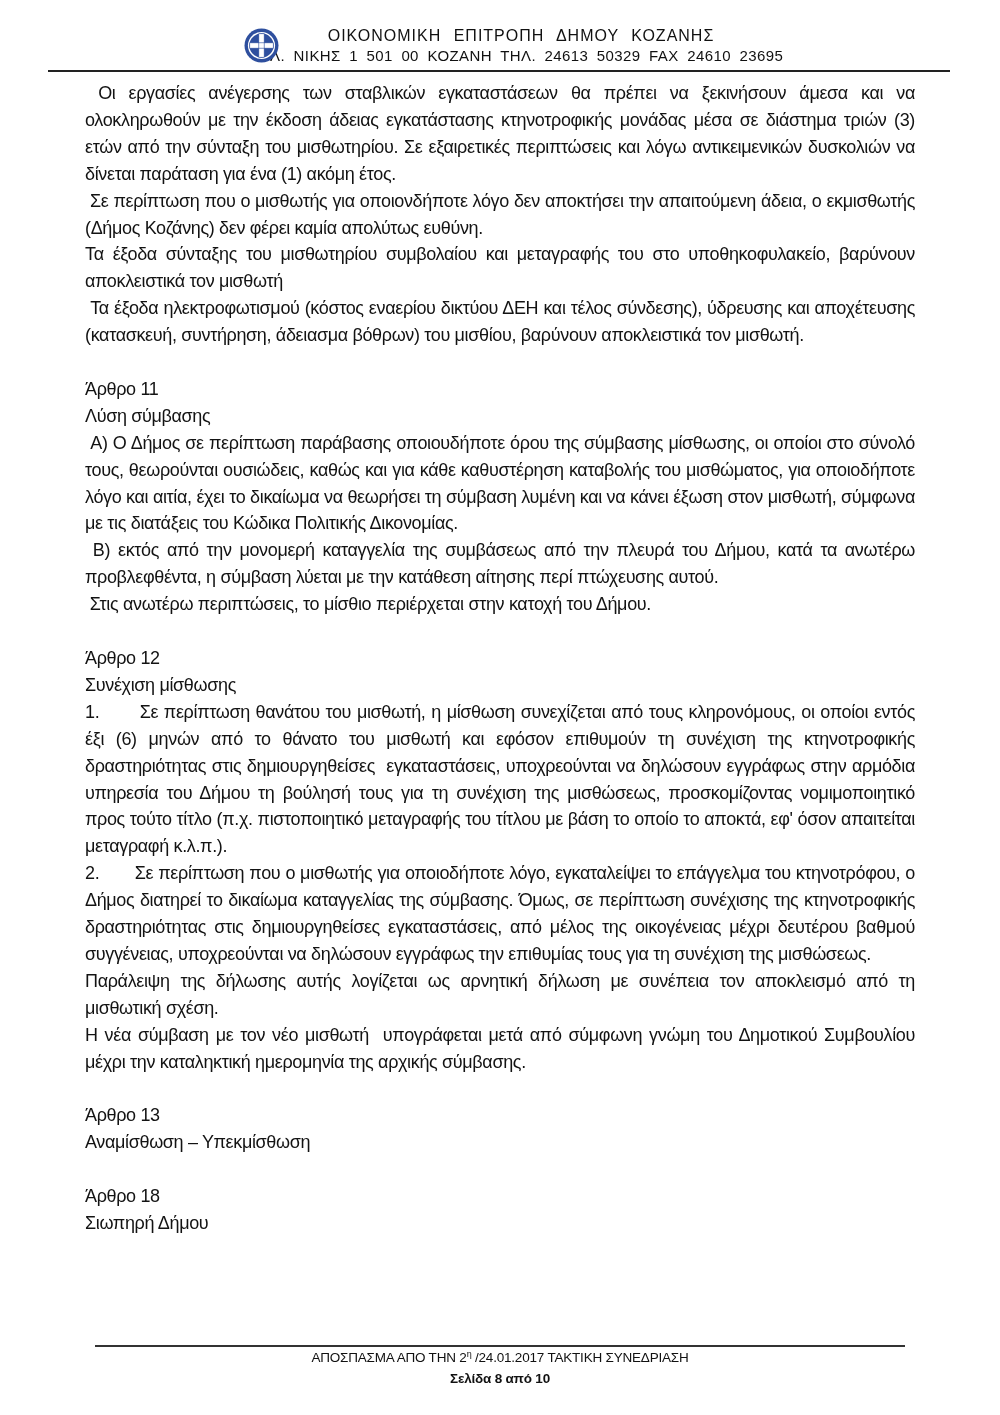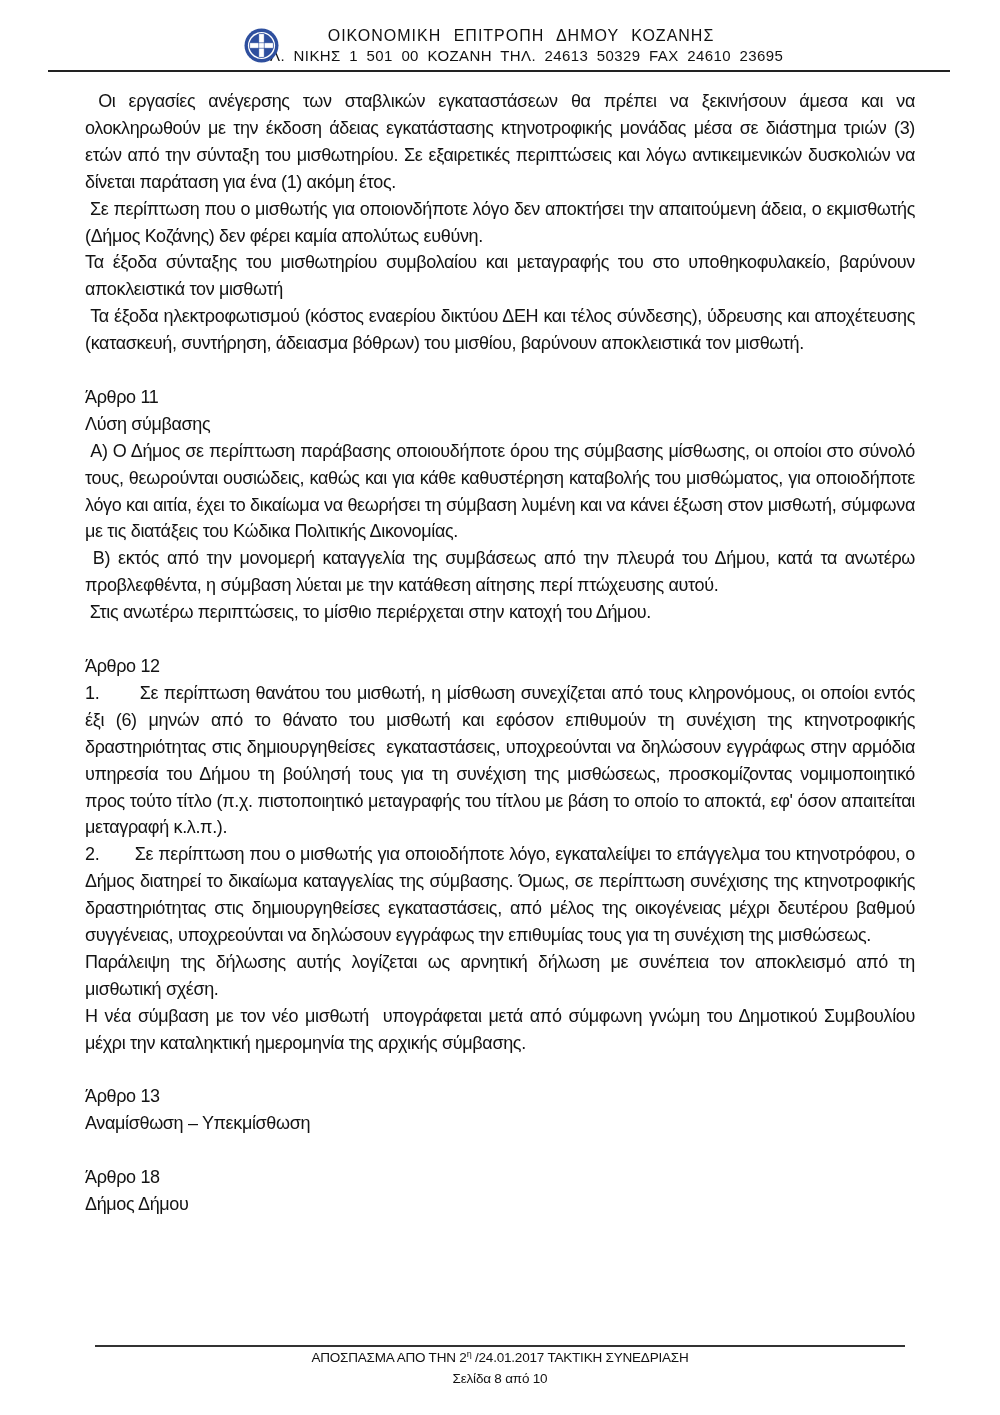--- a/index.html
+++ b/index.html
@@ -22,21 +22,21 @@
   .header-address{
     font-size:15px;line-height:19px;letter-spacing:0.4px;word-spacing:4px;
     color:#111;
   }
   .header-rule{
     position:absolute;top:70px;left:48px;width:902px;height:0;
     border-top:2px solid #222;
   }
   
   .doc-body{
-    position:absolute;top:88px;left:85px;width:830px;
+    position:absolute;top:80px;left:85px;width:830px;
   }
   .doc-body p{
     margin:0;
     font-size:18px;
     line-height:26.9px;
     letter-spacing:-0.35px;
     text-align:justify;
     white-space:pre-wrap;
     color:#131313;
   }
@@ -44,21 +44,21 @@
   
   .footer-rule{
     position:absolute;top:1345px;left:95px;width:810px;height:0;
     border-top:2px solid #333;
   }
   .footer{
     position:absolute;top:1348px;left:0;width:1000px;text-align:center;
   }
   .footer-line1{font-size:13.5px;line-height:20px;letter-spacing:-0.2px;color:#111;text-align:center;}
   .footer-line1 .sup{font-size:9px;position:relative;top:-5px;}
-  .footer-line2{font-size:13.5px;line-height:20px;letter-spacing:-0.2px;color:#111;}
+  .footer-line2{font-size:13.5px;line-height:20px;letter-spacing:-0.2px;color:#111;font-weight:bold;}
 </style>
 </head>
 <body>
 
 <div class="page">
 
   <div class="header">
     <svg class="logo" viewBox="0 0 34 34" xmlns="http://www.w3.org/2000/svg">
       <circle cx="17" cy="17" r="16.5" fill="#2e4f9e"></circle>
       <circle cx="17" cy="17" r="13.2" fill="#ffffff"></circle>
@@ -79,30 +79,31 @@
       <p class="body">Τα έξοδα σύνταξης του μισθωτηρίου συμβολαίου και μεταγραφής του στο υποθηκοφυλακείο, βαρύνουν αποκλειστικά τον μισθωτή</p>
       <p class="body"> Τα έξοδα ηλεκτροφωτισμού (κόστος εναερίου δικτύου ΔΕΗ και τέλος σύνδεσης), ύδρευσης και αποχέτευσης (κατασκευή, συντήρηση, άδειασμα βόθρων) του μισθίου, βαρύνουν αποκλειστικά τον μισθωτή.</p>
       <p class="blank"></p>
       <p class="heading">Άρθρο 11</p>
       <p class="body">Λύση σύμβασης</p>
       <p class="body"> Α) Ο Δήμος σε περίπτωση παράβασης οποιουδήποτε όρου της σύμβασης μίσθωσης, οι οποίοι στο σύνολό τους, θεωρούνται ουσιώδεις, καθώς και για κάθε καθυστέρηση καταβολής του μισθώματος, για οποιοδήποτε λόγο και αιτία, έχει το δικαίωμα να θεωρήσει τη σύμβαση λυμένη και να κάνει έξωση στον μισθωτή, σύμφωνα με τις διατάξεις του Κώδικα Πολιτικής Δικονομίας.</p>
       <p class="body"> Β) εκτός από την μονομερή καταγγελία της συμβάσεως από την πλευρά του Δήμου, κατά τα ανωτέρω προβλεφθέντα, η σύμβαση λύεται με την κατάθεση αίτησης περί πτώχευσης αυτού.</p>
       <p class="body"> Στις ανωτέρω περιπτώσεις, το μίσθιο περιέρχεται στην κατοχή του Δήμου.</p>
       <p class="blank"></p>
       <p class="heading">Άρθρο 12</p>
+      <p class="body">Συνέχιση μίσθωσης</p>
       <p class="body">1.       Σε περίπτωση θανάτου του μισθωτή, η μίσθωση συνεχίζεται από τους κληρονόμους, οι οποίοι εντός έξι (6) μηνών από το θάνατο του μισθωτή και εφόσον επιθυμούν τη συνέχιση της κτηνοτροφικής δραστηριότητας στις δημιουργηθείσες  εγκαταστάσεις, υποχρεούνται να δηλώσουν εγγράφως στην αρμόδια υπηρεσία του Δήμου τη βούλησή τους για τη συνέχιση της μισθώσεως, προσκομίζοντας νομιμοποιητικό προς τούτο τίτλο (π.χ. πιστοποιητικό μεταγραφής του τίτλου με βάση το οποίο το αποκτά, εφ' όσον απαιτείται μεταγραφή κ.λ.π.).</p>
       <p class="body">2.       Σε περίπτωση που ο μισθωτής για οποιοδήποτε λόγο, εγκαταλείψει το επάγγελμα του κτηνοτρόφου, ο Δήμος διατηρεί το δικαίωμα καταγγελίας της σύμβασης. Όμως, σε περίπτωση συνέχισης της κτηνοτροφικής δραστηριότητας στις δημιουργηθείσες εγκαταστάσεις, από μέλος της οικογένειας μέχρι δευτέρου βαθμού συγγένειας, υποχρεούνται να δηλώσουν εγγράφως την επιθυμίας τους για τη συνέχιση της μισθώσεως.</p>
       <p class="body">Παράλειψη της δήλωσης αυτής λογίζεται ως αρνητική δήλωση με συνέπεια τον αποκλεισμό από τη μισθωτική σχέση.</p>
       <p class="body">Η νέα σύμβαση με τον νέο μισθωτή  υπογράφεται μετά από σύμφωνη γνώμη του Δημοτικού Συμβουλίου μέχρι την καταληκτική ημερομηνία της αρχικής σύμβασης.</p>
       <p class="blank"></p>
       <p class="heading">Άρθρο 13</p>
       <p class="body">Αναμίσθωση – Υπεκμίσθωση</p>
       <p class="blank"></p>
       <p class="heading">Άρθρο 18</p>
-      <p class="body">Δήμος Δήμου</p>
+      <p class="body">Σιωπηρή Δήμου</p>
     </div>
 
   <div class="footer-rule"></div>
   <div class="footer">
     <div class="footer-line1"><span>ΑΠΟΣΠΑΣΜΑ ΑΠΟ ΤΗΝ 2</span><span class="sup">η</span><span> /24.01.2017  ΤΑΚΤΙΚΗ ΣΥΝΕΔΡΙΑΣΗ</span></div>
     <div class="footer-line2">Σελίδα 8 από 10</div>
   </div>
 
 </div>
 

